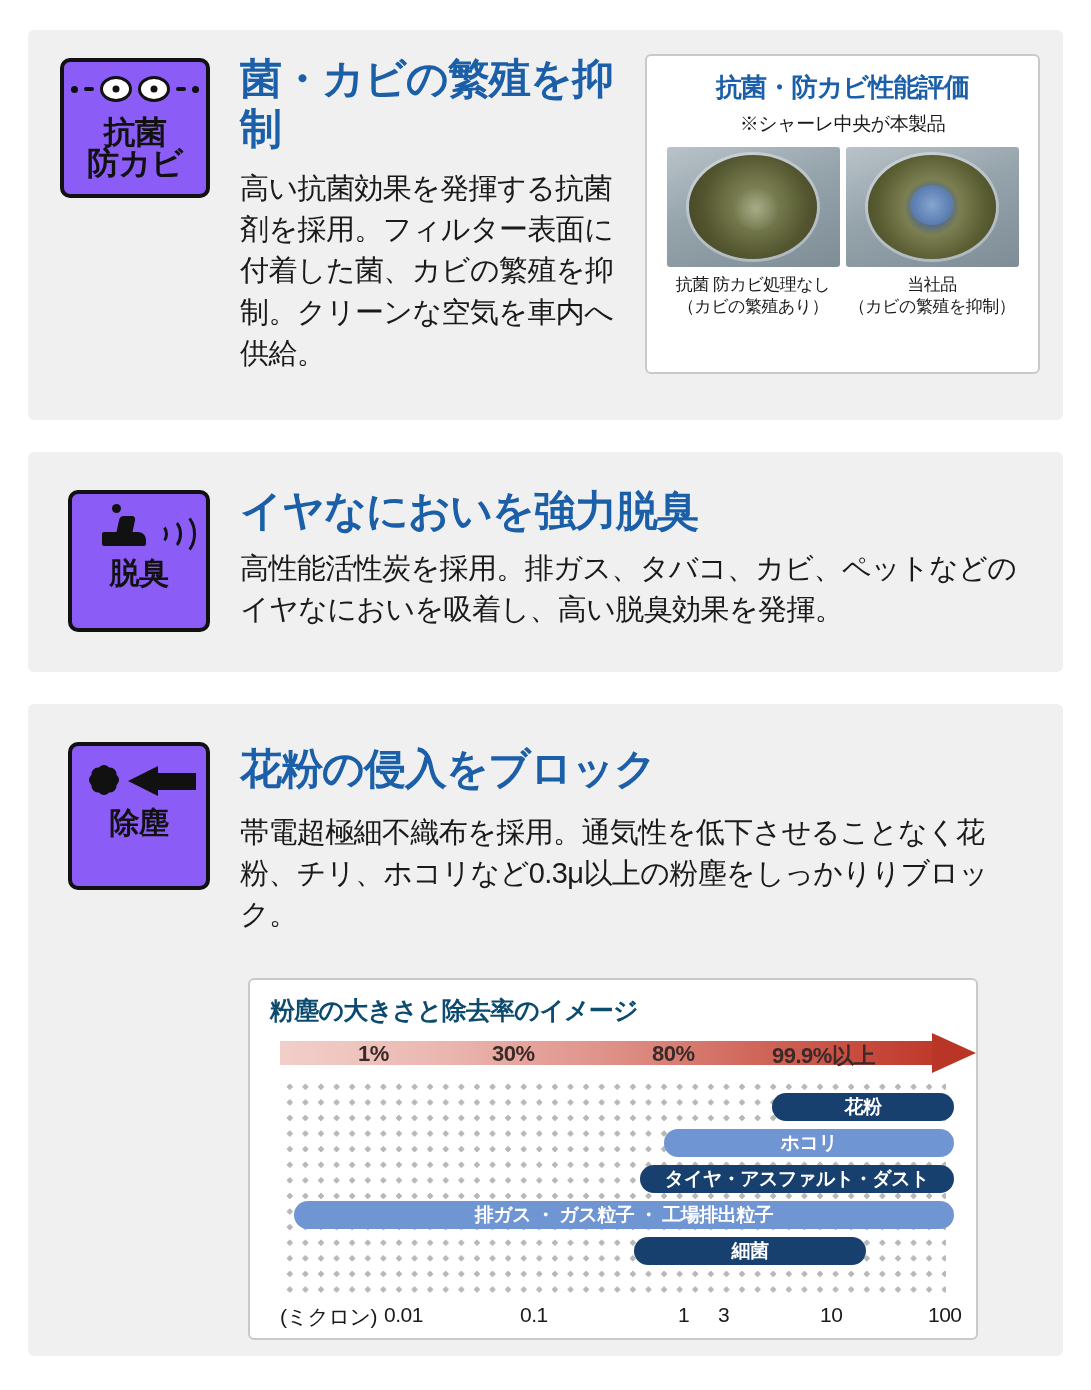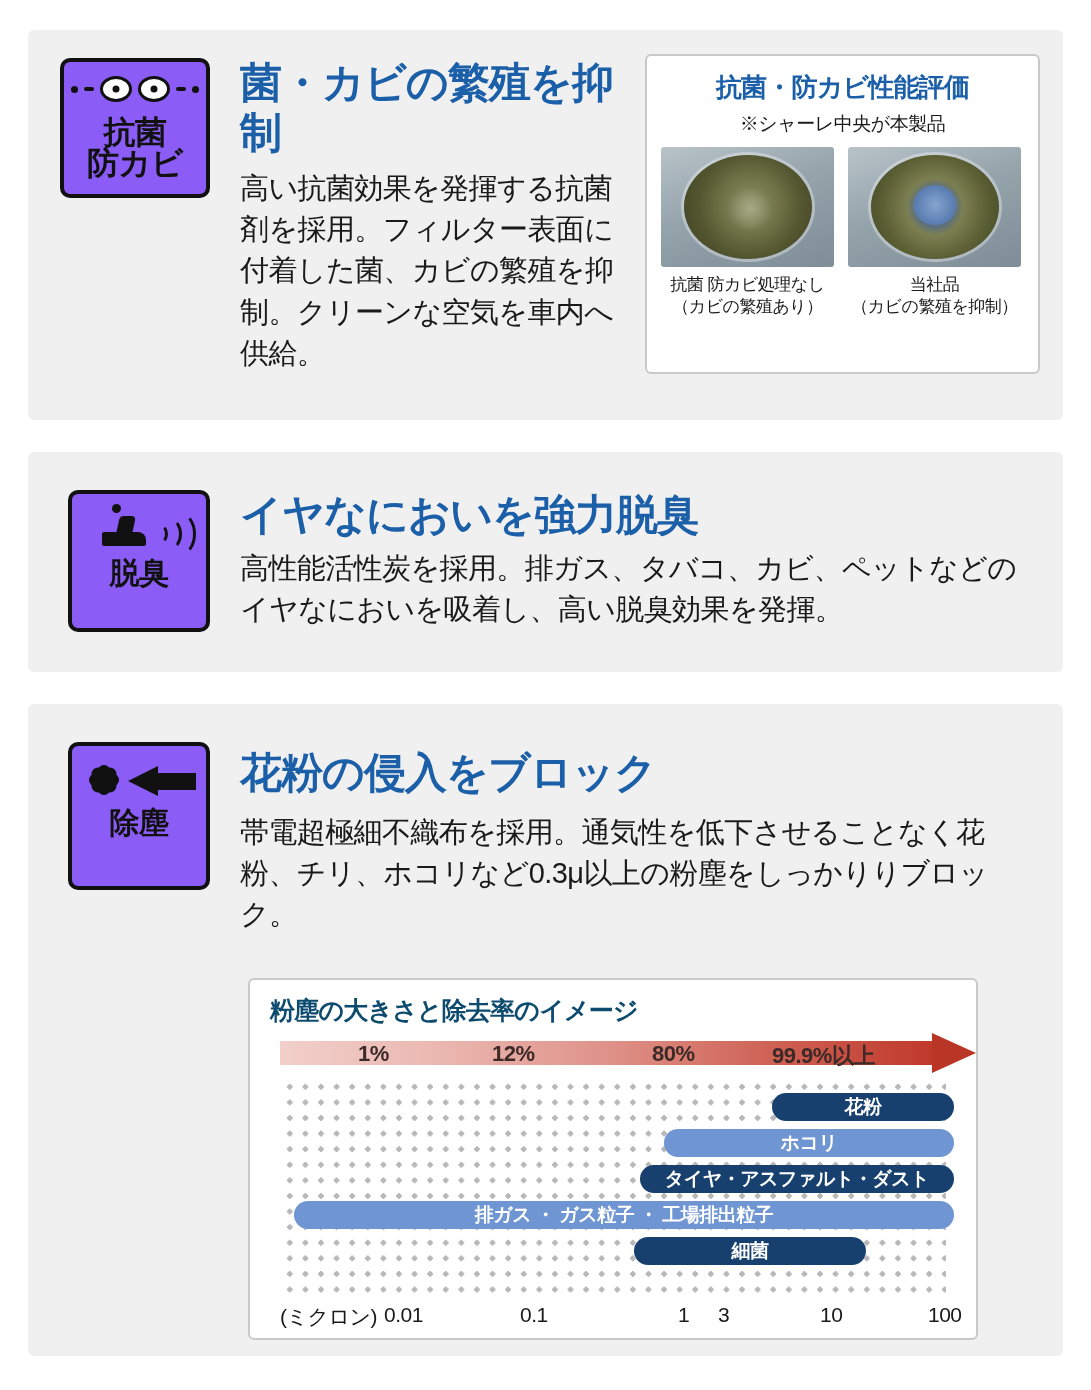--- a/index.html
+++ b/index.html
@@ -181,20 +181,21 @@
     border-right: 30px solid #111;
   }
 
   
   .heading {
     position: absolute;
     color: #1b5fa8;
     font-weight: bold;
     letter-spacing: -1px;
     line-height: 1.18;
+    font-family: Liberation Mono, monospace;
   }
   .h1 { left: 240px; top: 58px; width: 380px; font-size: 42px; }
   .h2 { left: 240px; top: 490px; width: 760px; font-size: 42px; }
   .h3 { left: 240px; top: 748px; width: 760px; font-size: 42px; }
 
   .body-text {
     position: absolute;
     color: #1a1a1a;
     font-size: 29px;
     line-height: 1.42;
@@ -225,22 +226,23 @@
   }
   .dish-sub {
     text-align: center;
     color: #1a1a1a;
     font-size: 19px;
     margin-top: 6px;
     letter-spacing: -0.5px;
   }
   .dish-row {
     display: flex;
-    gap: 14px;
+    gap: 6px;
     margin-top: 10px;
+    justify-content: center;
   }
   .dish-col { width: 173px; }
   .dish-photo {
     width: 173px; height: 120px;
     border-radius: 3px;
     position: relative;
     overflow: hidden;
     background: linear-gradient(160deg,#b9c3c9 0%, #95a3ab 45%, #7e8d96 100%);
   }
   .petri {
@@ -476,21 +478,21 @@
   <div class="heading h3">花粉の侵入をブロック</div>
   <div class="body-text b3">帯電超極細不織布を採用。通気性を低下させることなく花粉、チリ、ホコリなど0.3μ以上の粉塵をしっかりりブロック。</div>
 
   <div class="chart-card">
     <div class="chart-title">粉塵の大きさと除去率のイメージ</div>
 
     <div class="arrow-band">
       <div class="bar"></div>
       <div class="tip"></div>
       <div class="pct pct-1">1%</div>
-      <div class="pct pct-2">12%</div>
+      <div class="pct pct-2">30%</div>
       <div class="pct pct-3">80%</div>
       <div class="pct pct-4">99.9%以上</div>
     </div>
 
     <div class="field">
       <div class="blob navy blob-pollen">花粉</div>
       <div class="blob navy blob-tire">タイヤ・アスファルト・ダスト</div>
       <div class="blob blue blob-hokori">ホコリ</div>
       <div class="blob blue blob-gas">排ガス ・ ガス粒子 ・ 工場排出粒子</div>
       <div class="blob navy blob-kin">細菌</div>

